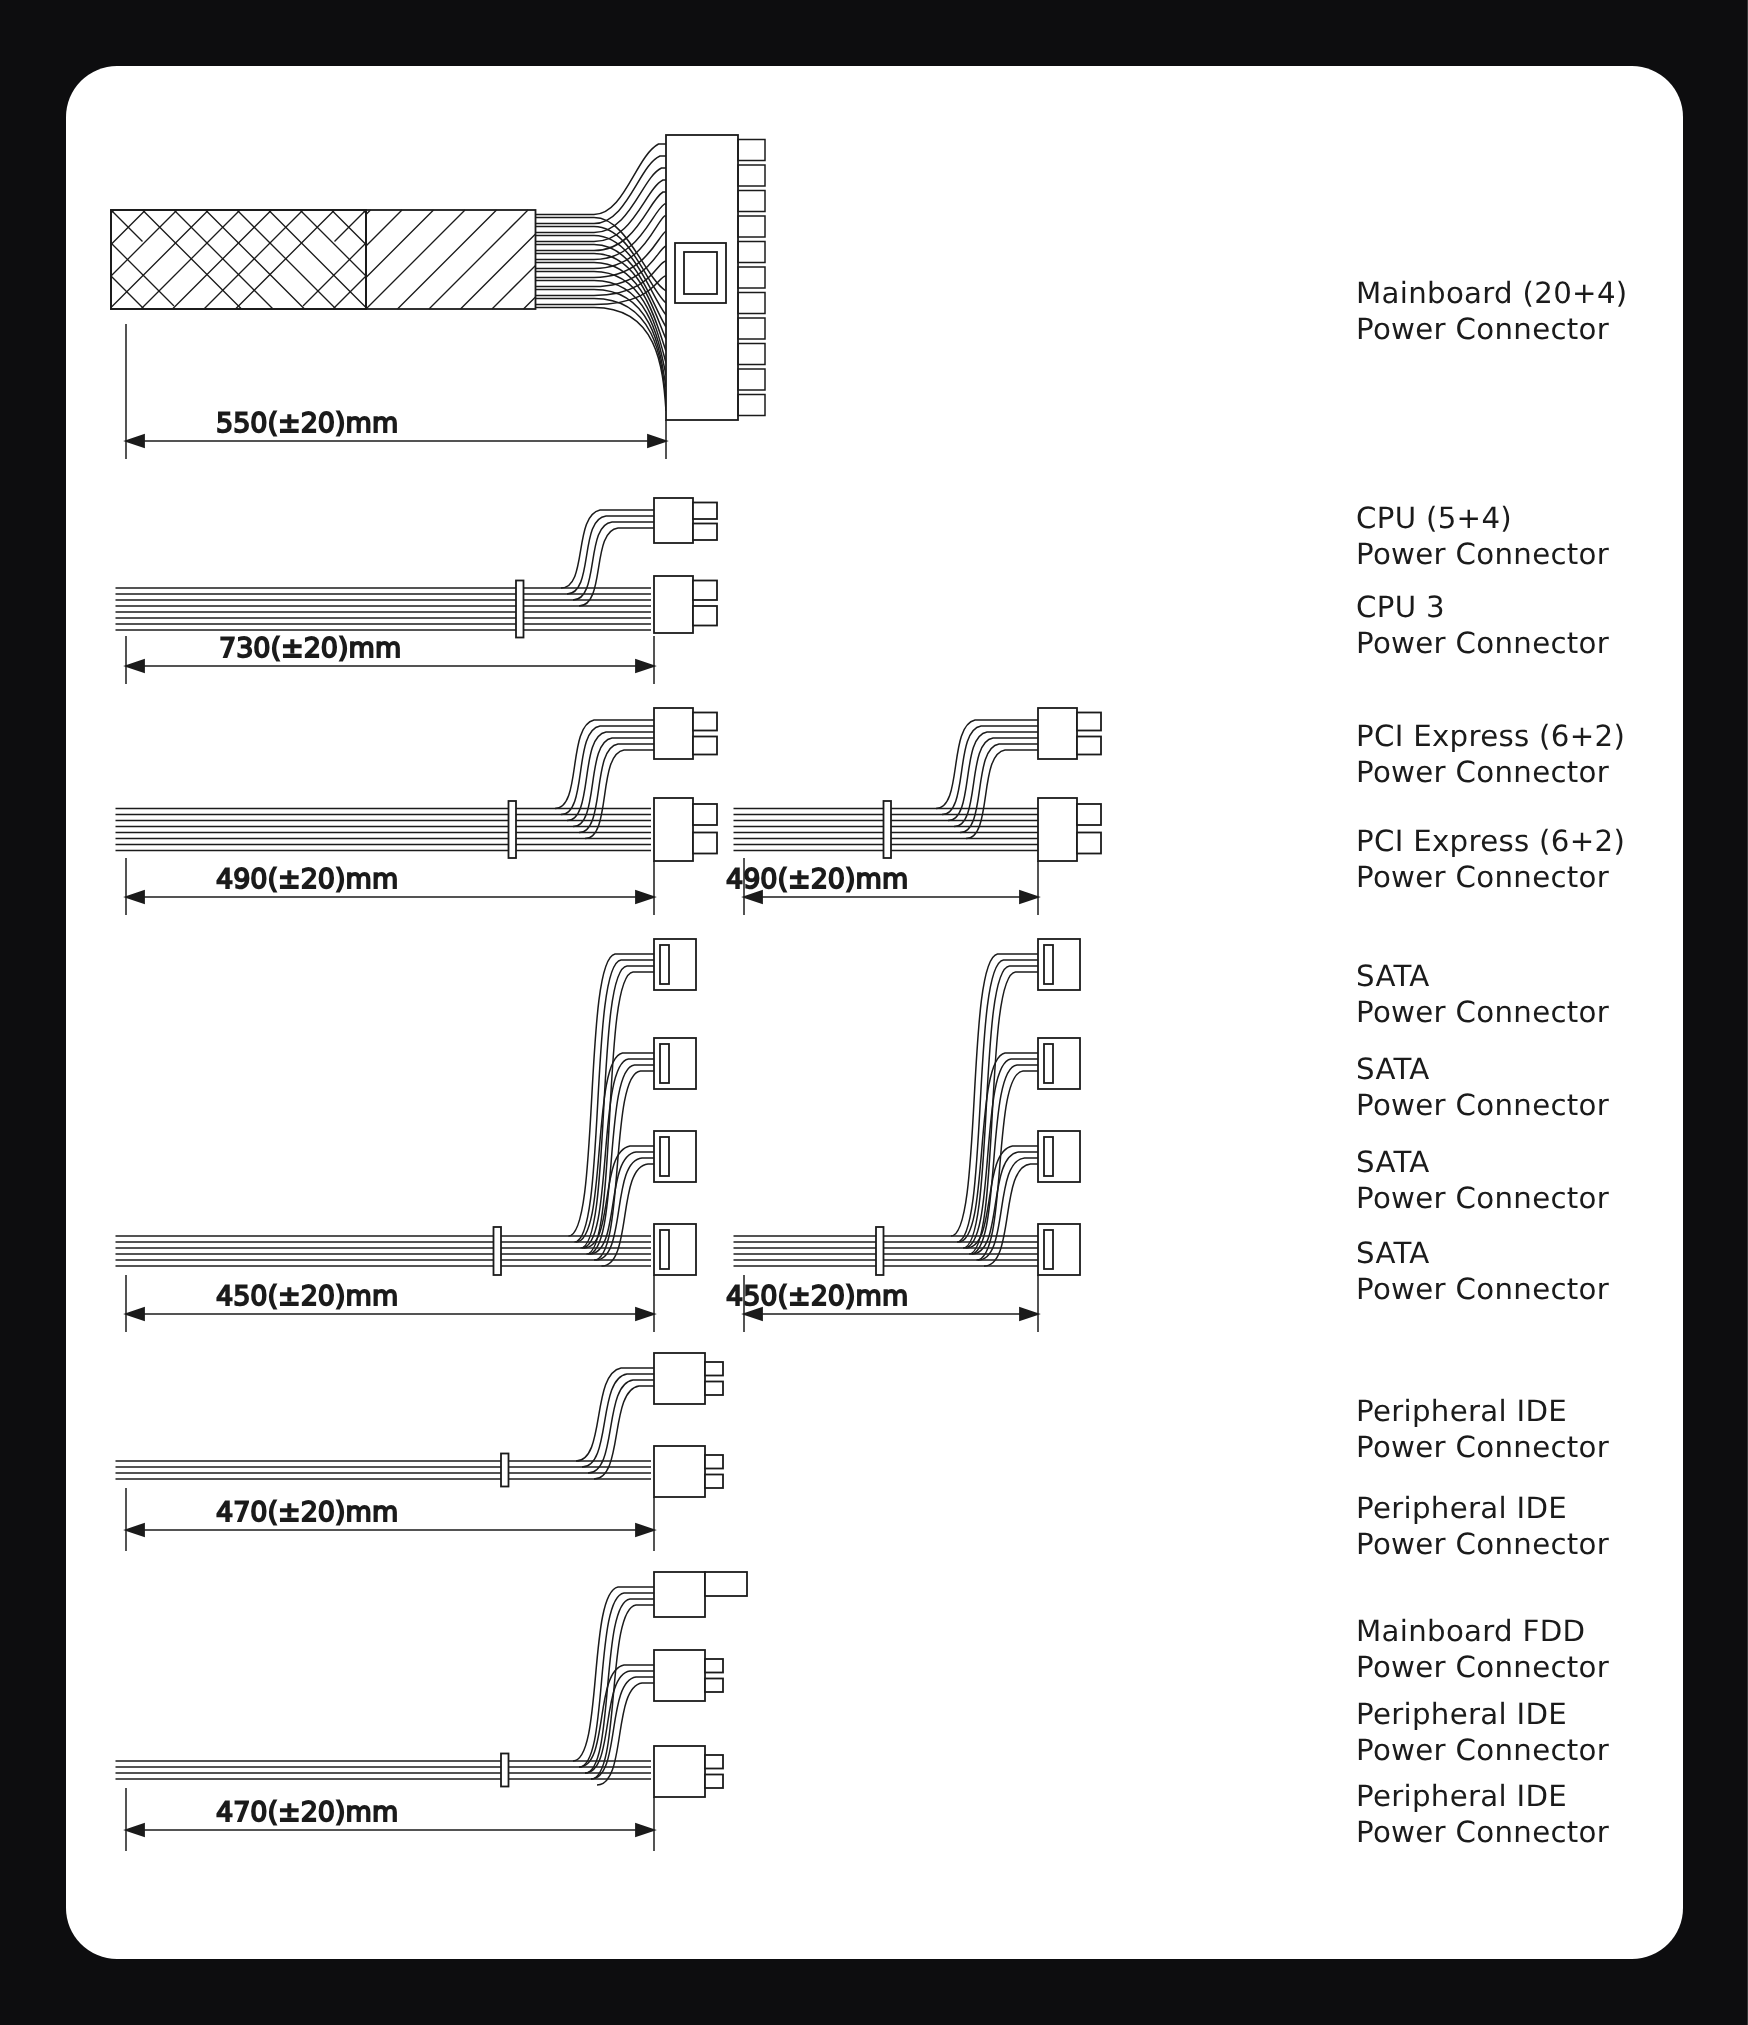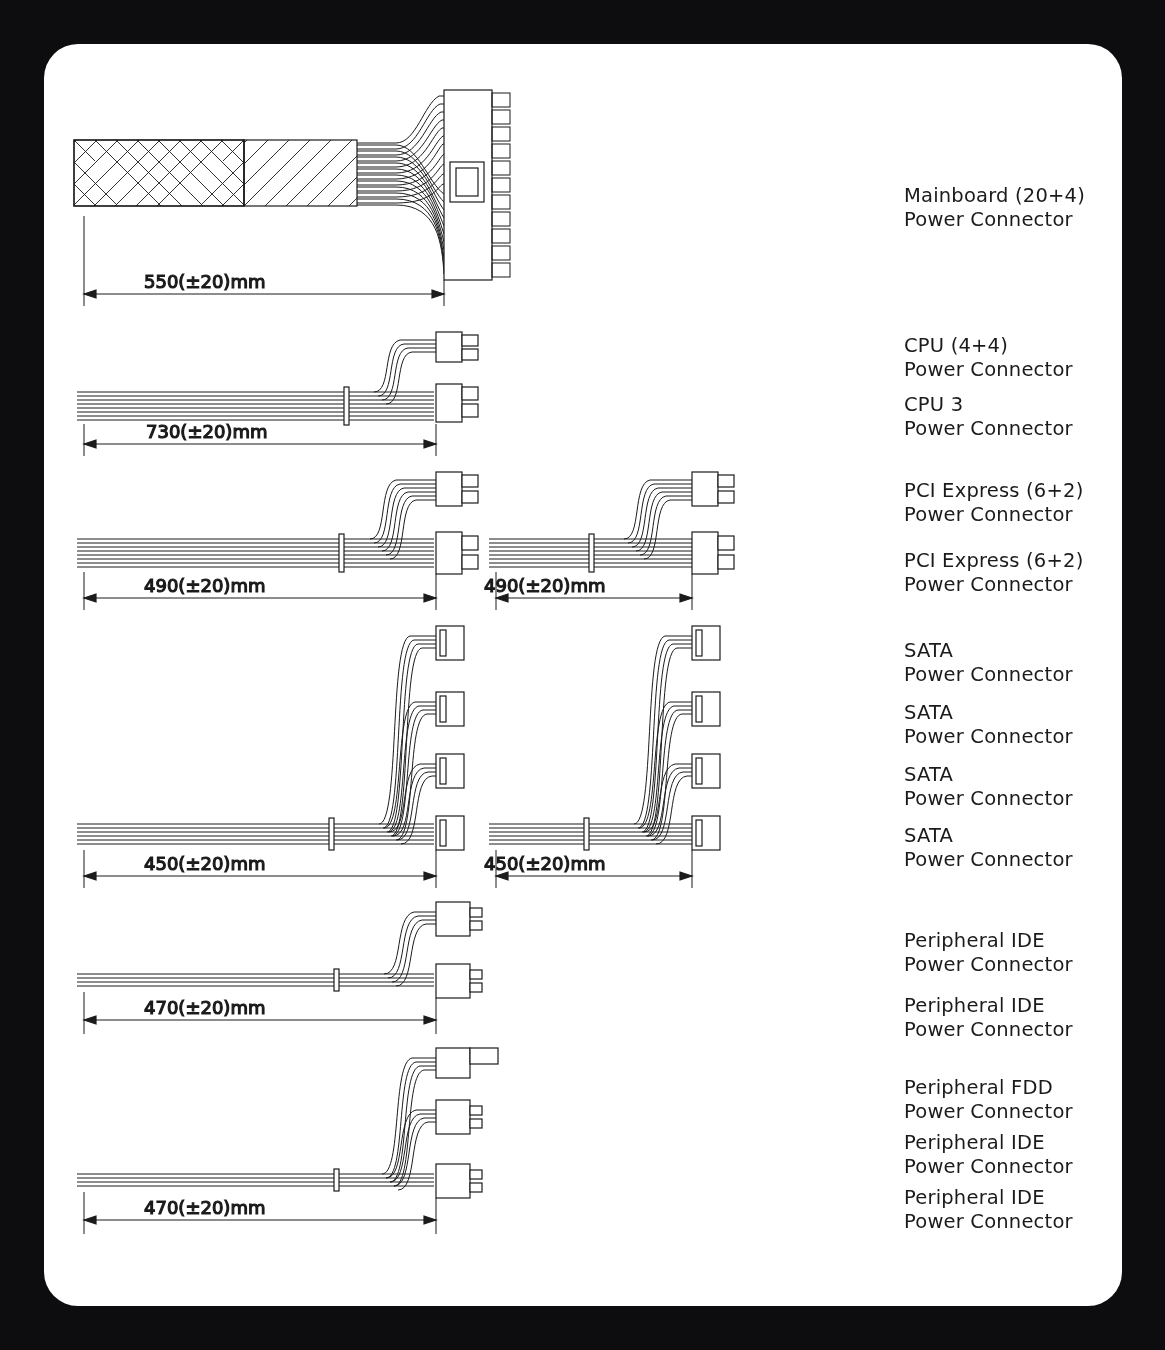--- a/index.html
+++ b/index.html
@@ -403,21 +403,21 @@
 
       </g>
     </svg>
 
     <div class="labels">
       <div class="label-block" style="top:128px">
         <div>Mainboard (20+4)</div>
         <div>Power Connector</div>
       </div>
       <div class="label-block" style="top:278px">
-        <div>CPU (4+4)</div>
+        <div>CPU (5+4)</div>
         <div>Power Connector</div>
       </div>
       <div class="label-block" style="top:337px">
         <div>CPU 3</div>
         <div>Power Connector</div>
       </div>
       <div class="label-block" style="top:423px">
         <div>PCI Express (6+2)</div>
         <div>Power Connector</div>
       </div>
@@ -443,21 +443,21 @@
       </div>
       <div class="label-block" style="top:873px">
         <div>Peripheral IDE</div>
         <div>Power Connector</div>
       </div>
       <div class="label-block" style="top:938px">
         <div>Peripheral IDE</div>
         <div>Power Connector</div>
       </div>
       <div class="label-block" style="top:1020px">
-        <div>Peripheral FDD</div>
+        <div>Mainboard FDD</div>
         <div>Power Connector</div>
       </div>
       <div class="label-block" style="top:1075px">
         <div>Peripheral IDE</div>
         <div>Power Connector</div>
       </div>
       <div class="label-block" style="top:1130px">
         <div>Peripheral IDE</div>
         <div>Power Connector</div>
       </div>

